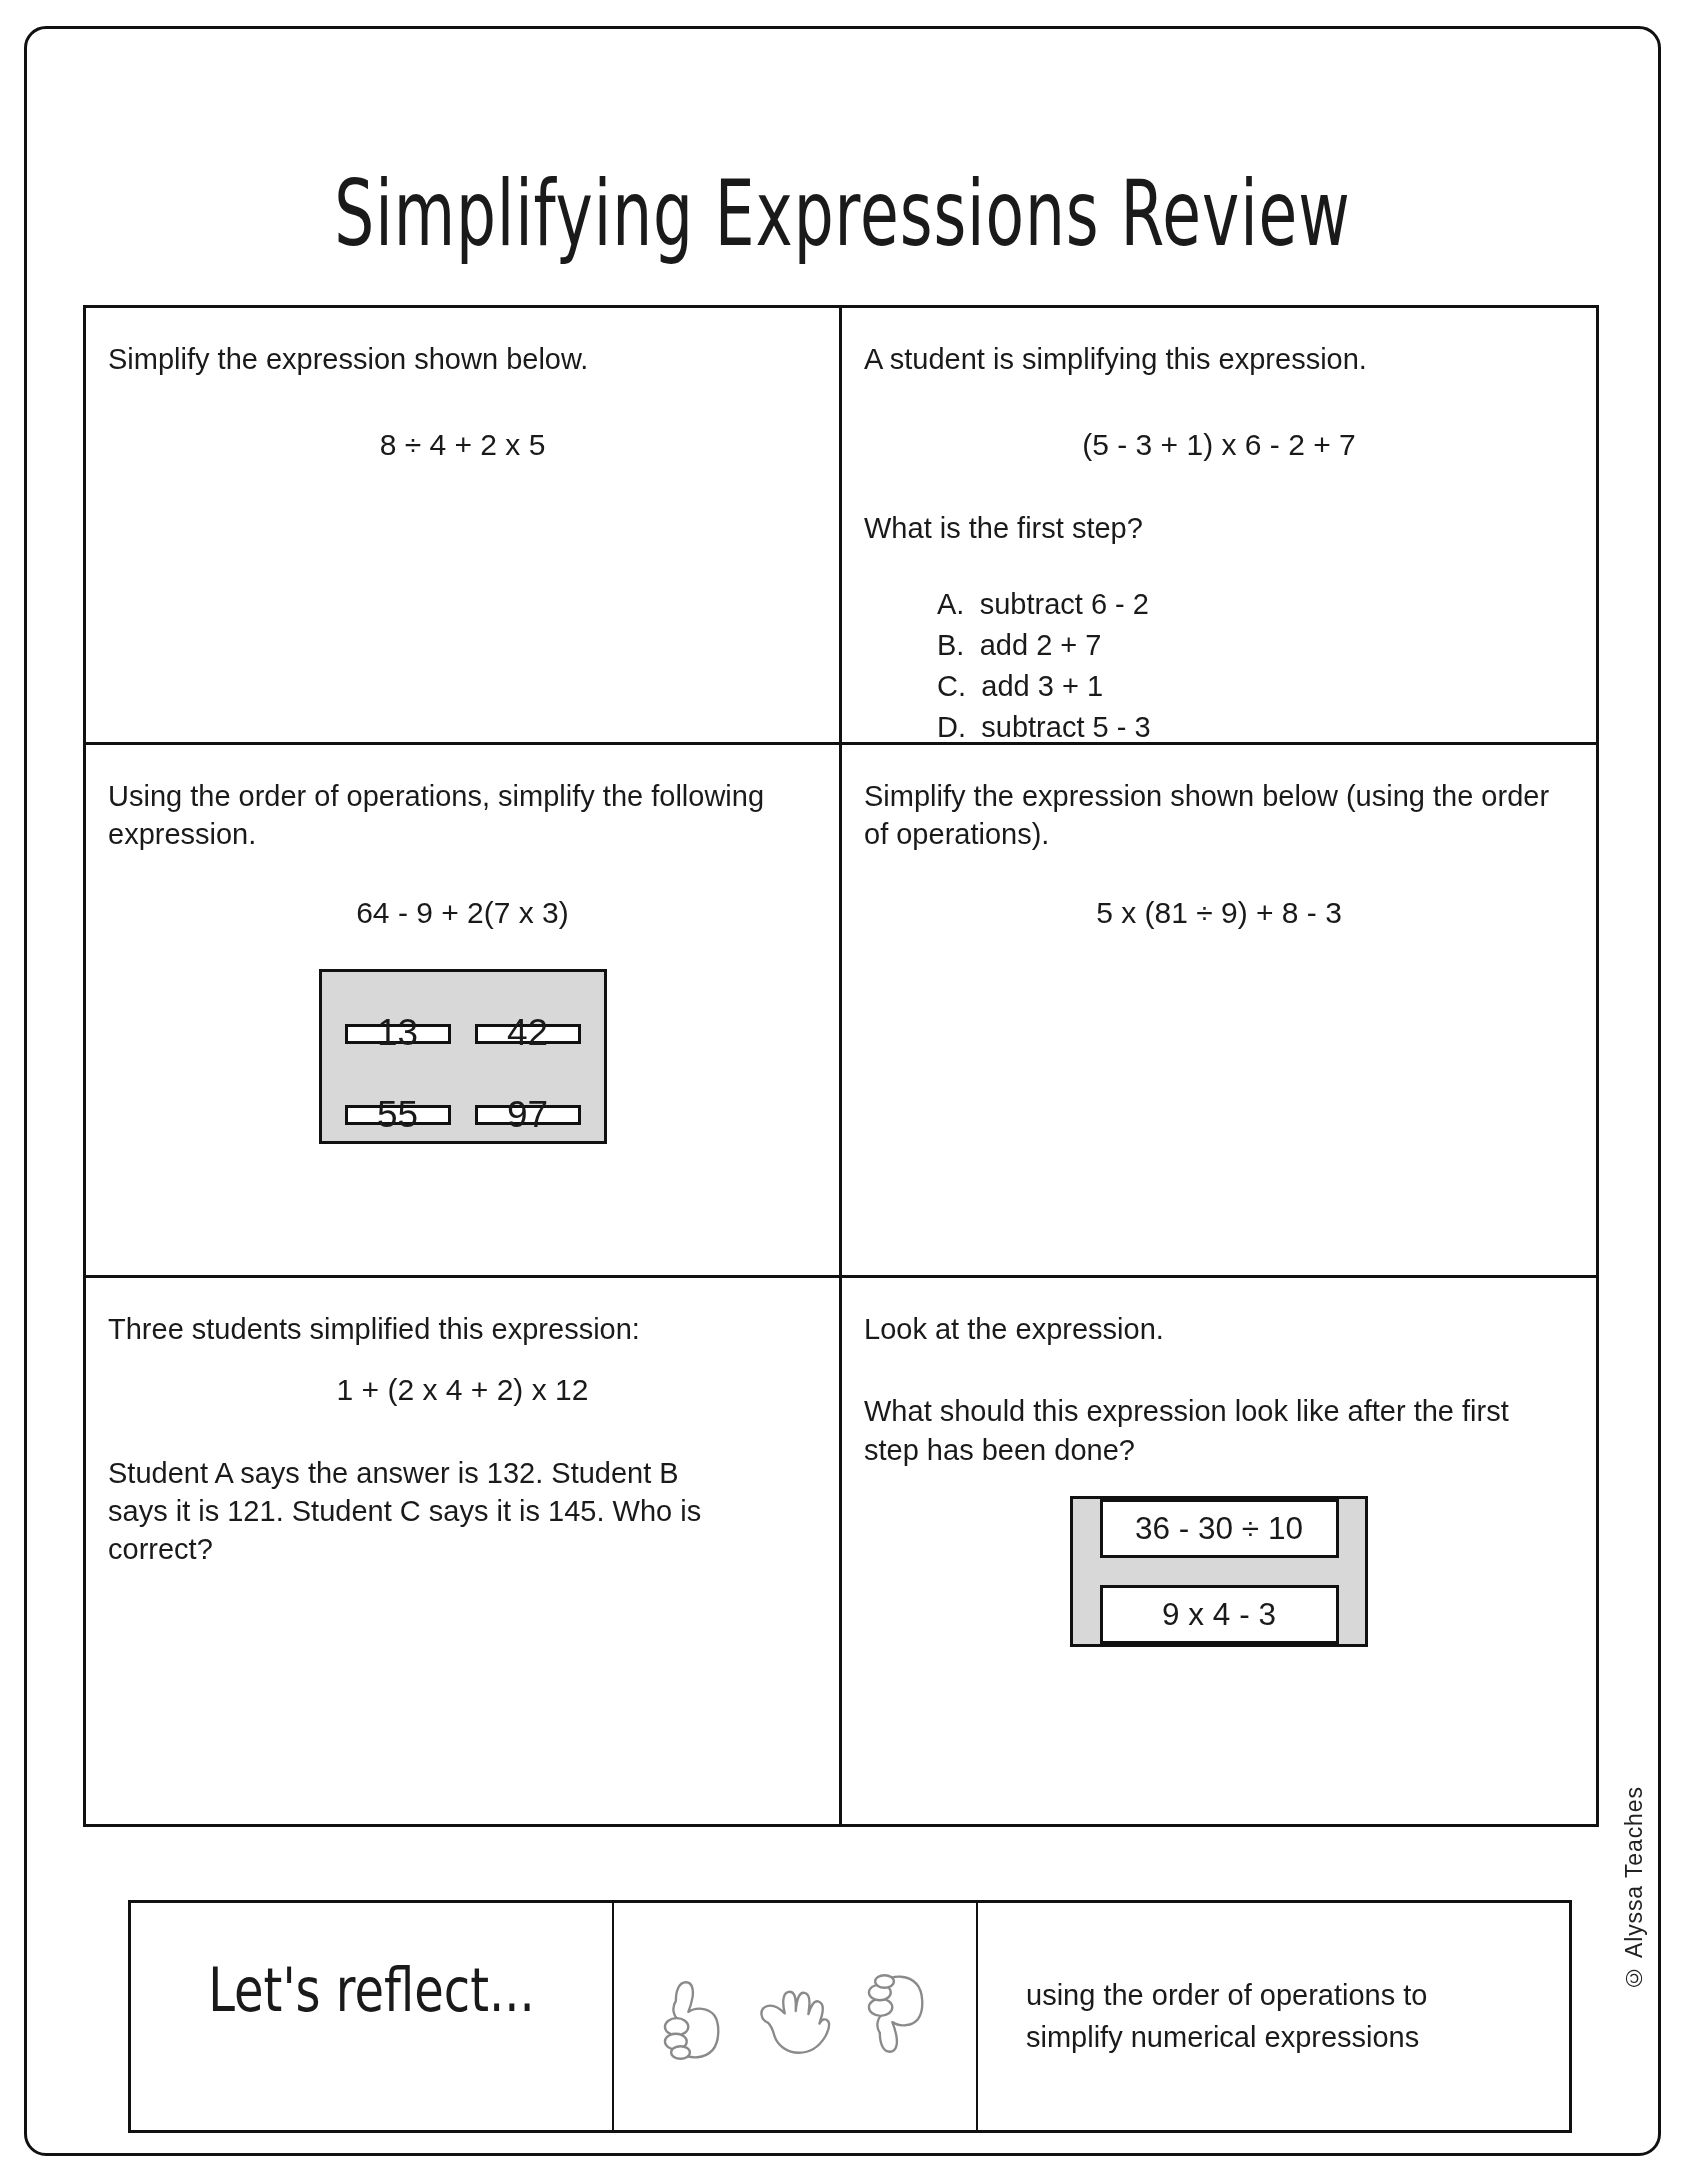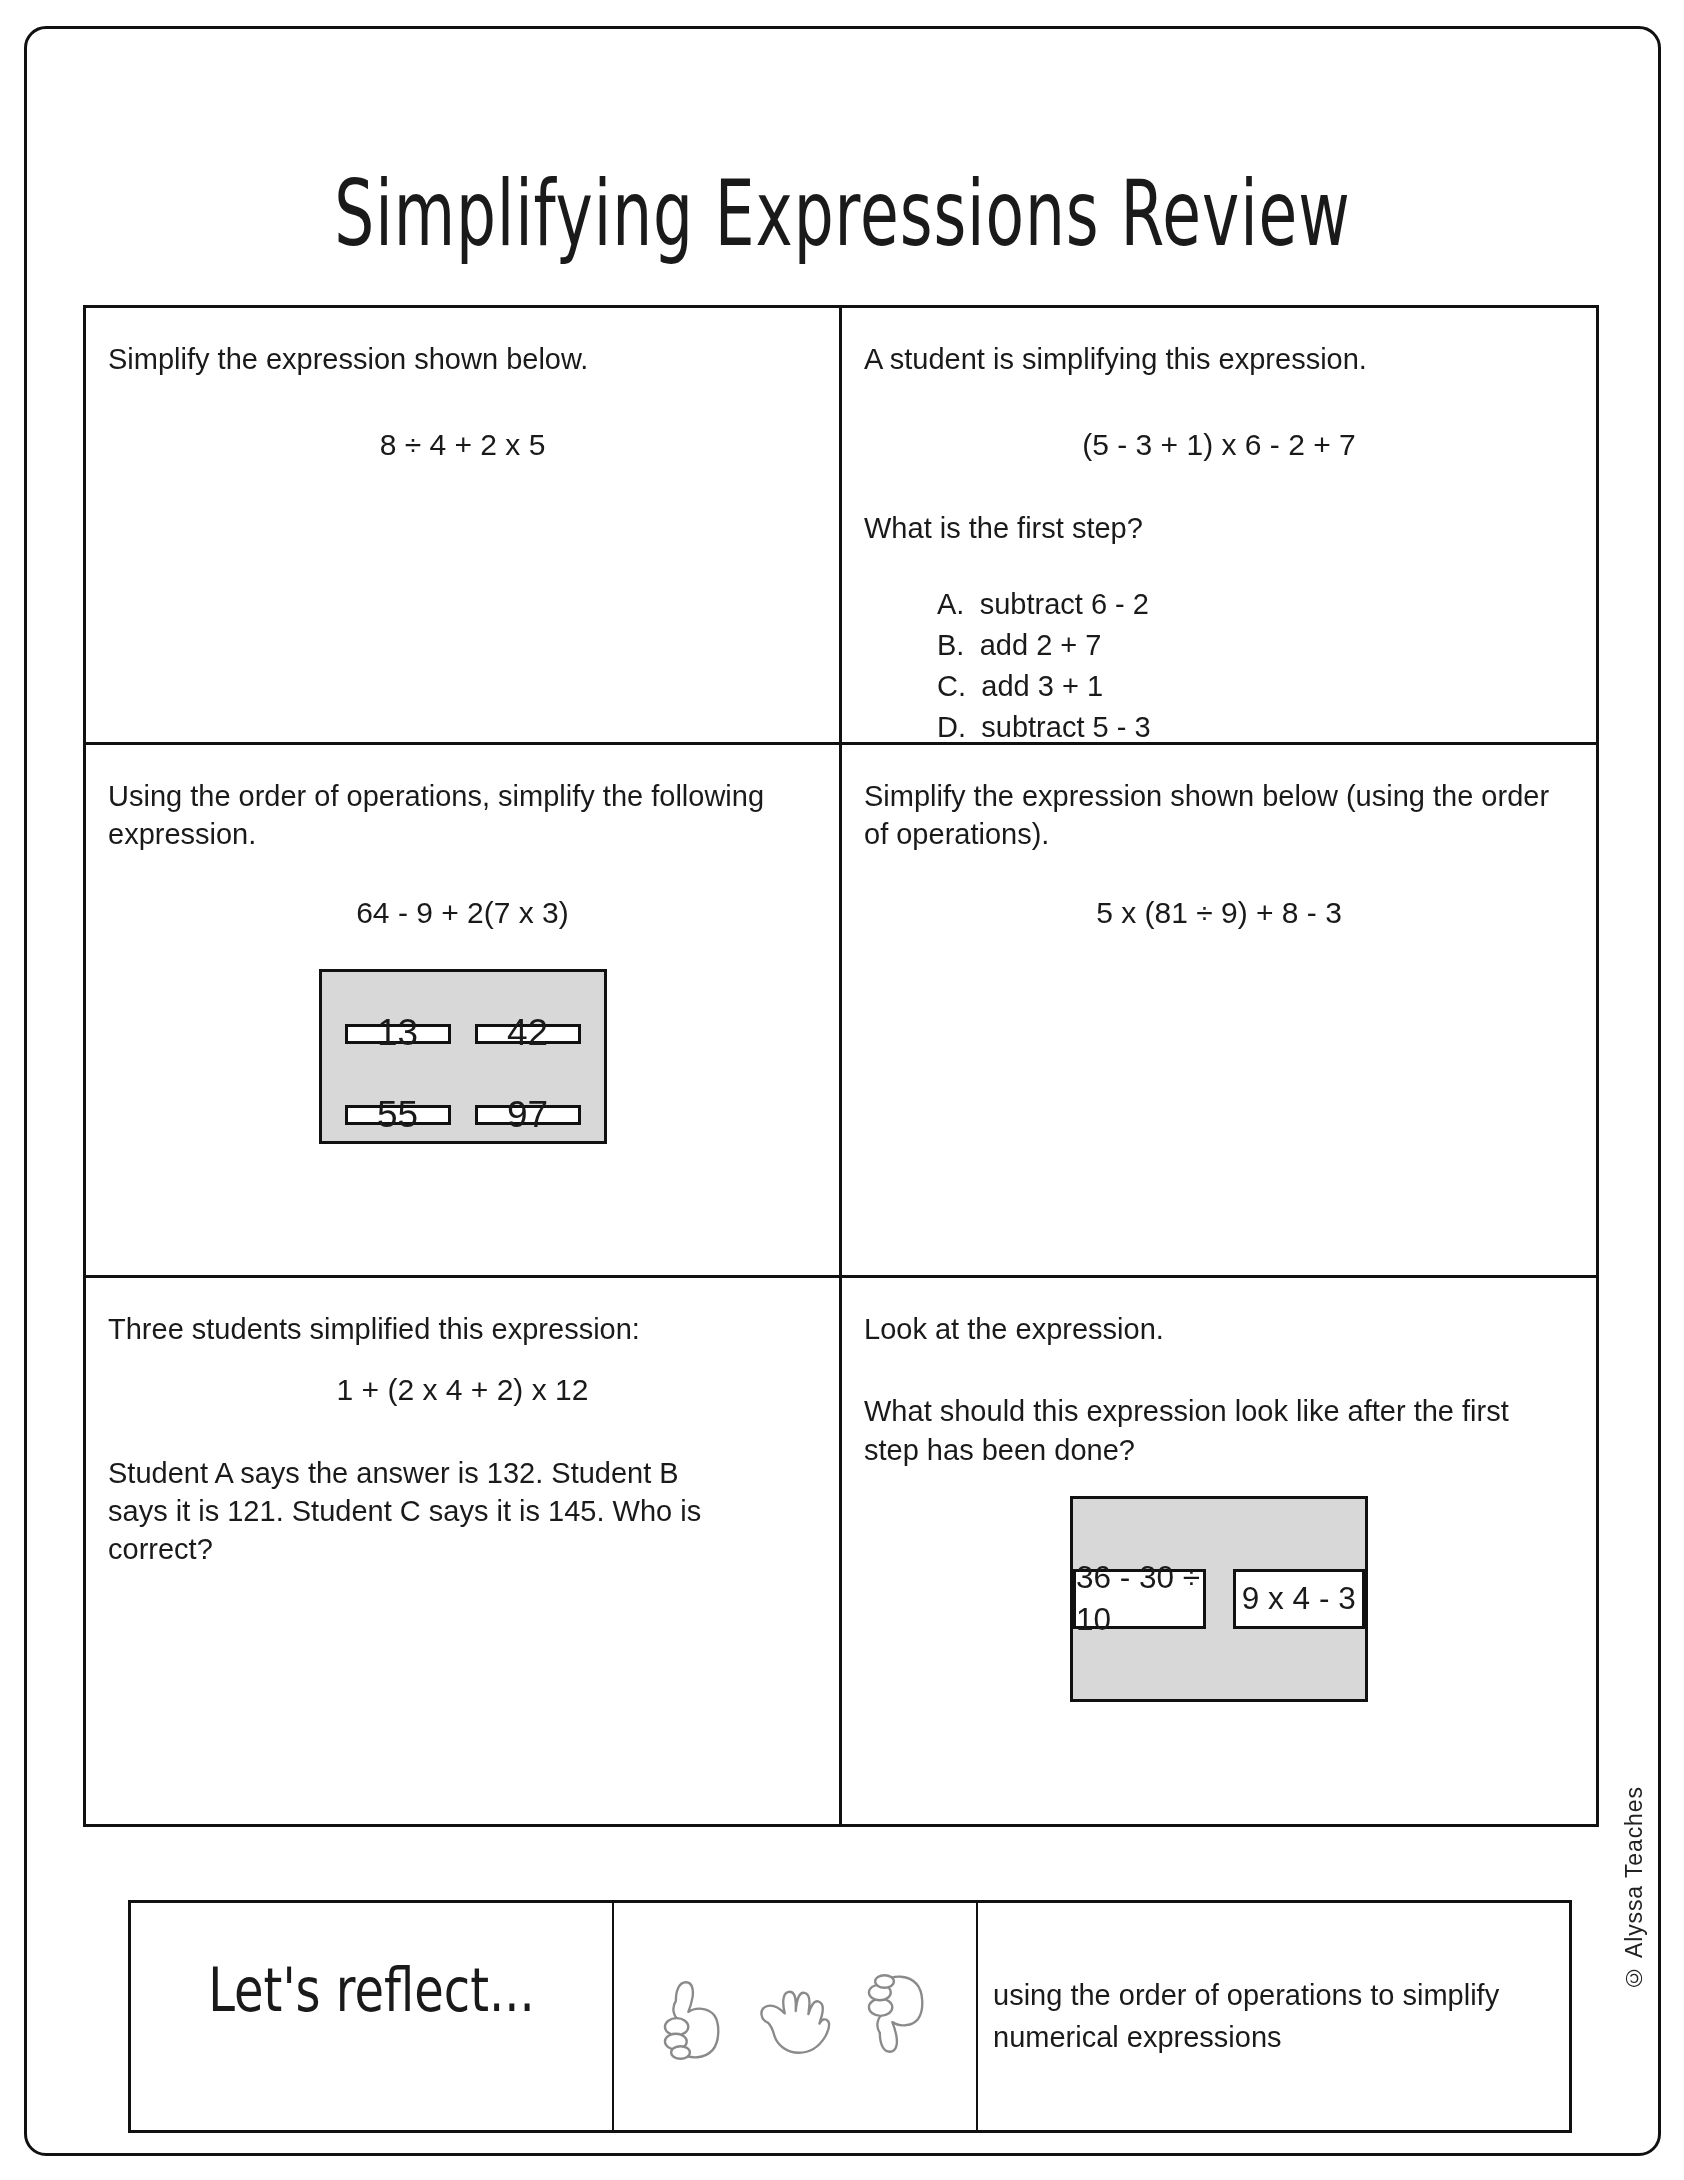--- a/index.html
+++ b/index.html
@@ -43,22 +43,22 @@
   .panel-2x2{
     width:288px;height:175px;margin:37px auto 0 auto;
     display:grid;grid-template-columns:106px 106px;grid-template-rows:56px 56px;
     column-gap:24px;row-gap:25.6px;justify-content:center;align-content:center;
   }
   .ans-box{
     background:#ffffff;border:3.4px solid #111;box-sizing:border-box;
     display:flex;align-items:center;justify-content:center;font-size:37px;margin-top:36px;
   }
   .panel-stack{
-    width:298px;height:206px;margin:27px auto 0 auto;
-    display:flex;flex-direction:row;gap:27px;align-items:center;justify-content:center;
+    width:298px;height:151px;margin:27px auto 0 auto;
+    display:flex;flex-direction:column;gap:27px;align-items:center;justify-content:center;
   }
   .ans-box-wide{
     background:#ffffff;border:3.4px solid #111;box-sizing:border-box;
     width:239px;height:60px;display:flex;align-items:center;justify-content:center;font-size:31.5px;
   }
   
   .reflect{
     position:absolute;left:128px;top:1900px;width:1444px;height:233px;
     border:3.4px solid #111;box-sizing:border-box;display:flex;
   }
@@ -69,21 +69,21 @@
   .reflect-label{
     font-family:"DejaVu Sans",sans-serif;font-size:48px;
     transform:scaleY(1.25) translateY(-22px);white-space:nowrap;
   }
   .reflect-col2{
     width:364px;box-sizing:border-box;border-right:2.6px solid #111;
     display:flex;align-items:center;justify-content:center;gap:22px;
   }
   .reflect-col3{
     flex:1;display:flex;align-items:center;box-sizing:border-box;
-    padding:0 39px 0 15px;font-size:29px;line-height:1.42;justify-content:center;
+    padding:0 39px 0 48px;font-size:29px;line-height:1.42;justify-content:center;
   }
   .hand{display:block;}
   .flipY{transform:scaleY(-1);}
   
   .copyright{
     position:absolute;left:1621px;top:1804px;height:187px;
     writing-mode:vertical-rl;transform:rotate(180deg);
     font-size:23px;color:#222;letter-spacing:0.9px;white-space:nowrap;
   }
   .mw745{max-width:635px;}

